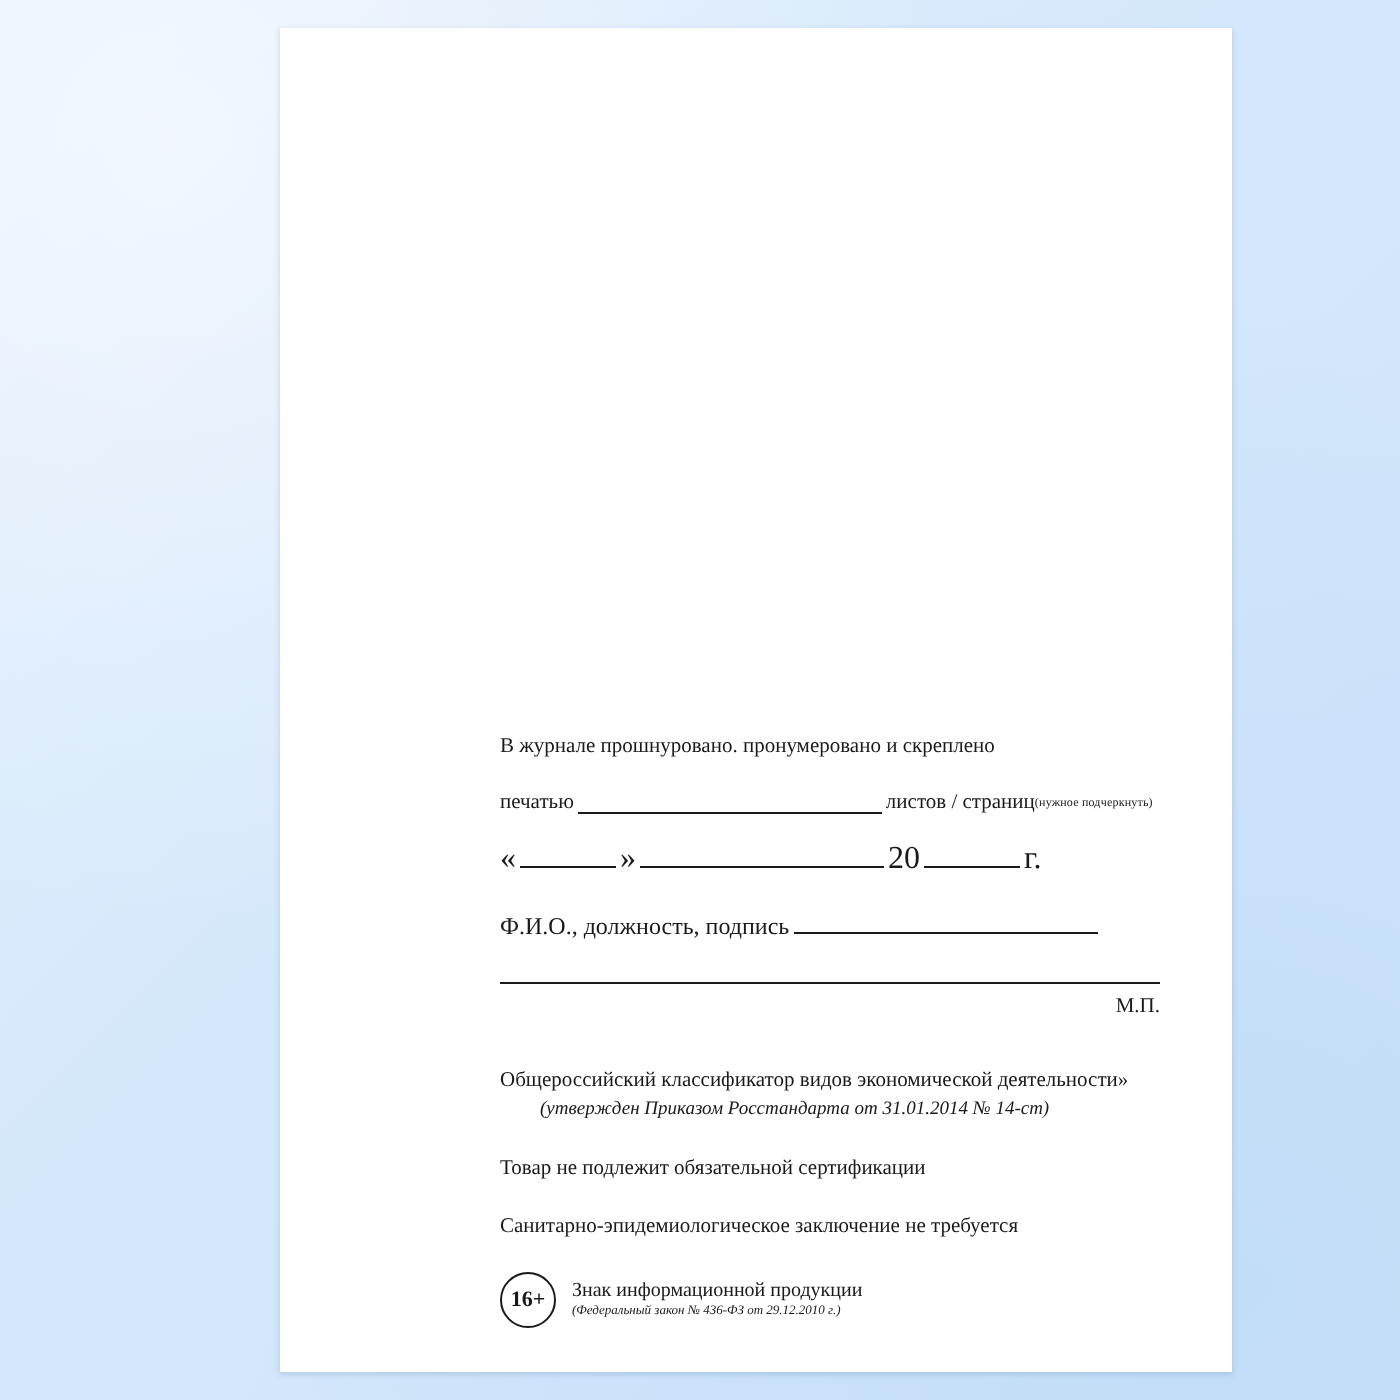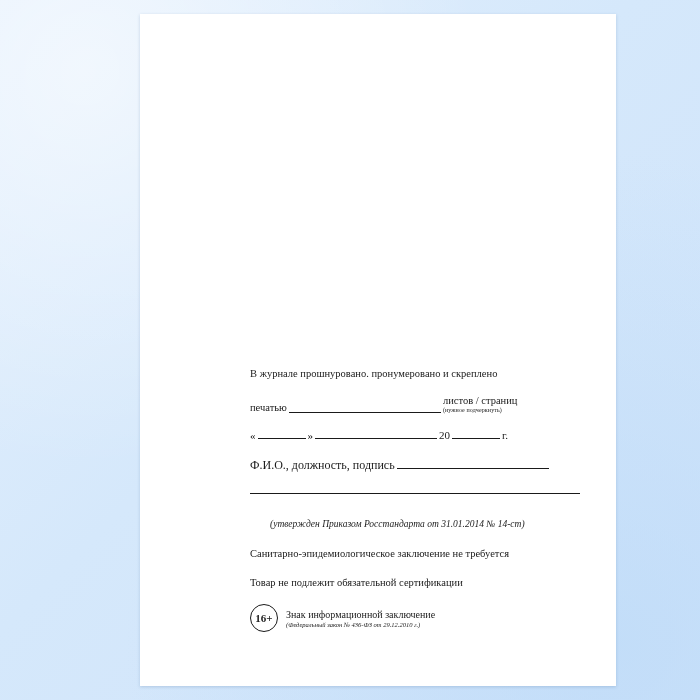--- a/index.html
+++ b/index.html
@@ -68,26 +68,25 @@
   .w-short { width: 48px; }
   .w-mid { width: 122px; }
   .underline-note {
     font-size: 6px;
     text-align: center;
     margin-top: 1px;
     letter-spacing: 0.1px;
   }
   .pechat-col {
     display: flex;
-    flex-direction: column;
-    align-items: flex-start;
+    align-items: center;
   }
   .row-date {
     margin-top: 14px;
-    font-size: 11px;
+    font-size: 16px;
     white-space: nowrap;
   }
   .row-fio {
     margin-top: 16px;
     font-size: 12px;
     white-space: nowrap;
   }
   .rule-full {
     border-bottom: 1px solid #1a1a1a;
     width: 330px;
@@ -154,31 +153,33 @@
       <div class="row-date">
         <span>«</span><span class="fill w-short"></span><span>»</span><span class="fill w-mid"></span><span>20</span><span class="fill w-short"></span><span>г.</span>
       </div>
 
       <div class="row-fio">
         <span>Ф.И.О., должность, подпись</span><span class="fill w-long"></span>
       </div>
 
       <div class="rule-full"></div>
 
+      <div class="mp">М.П.</div>
 
       <div class="block-prod">
+        <div class="line">Общероссийский классификатор видов экономической деятельности»</div>
         <div class="line ital">(утвержден Приказом Росстандарта от 31.01.2014 № 14-ст)</div>
       </div>
 
+      <div class="line spaced">Товар не подлежит обязательной сертификации</div>
       <div class="line spaced">Санитарно-эпидемиологическое заключение не требуется</div>
-      <div class="line spaced">Товар не подлежит обязательной сертификации</div>
 
       <div class="mark-row">
         <div class="age-badge">16+</div>
         <div class="mark-texts">
-          <div class="mark-title">Знак информационной заключение</div>
+          <div class="mark-title">Знак информационной продукции</div>
           <div class="mark-sub">(Федеральный закон № 436-ФЗ от 29.12.2010 г.)</div>
         </div>
       </div>
 
     </div>
   </div>
 </div>
 
 </body></html>

